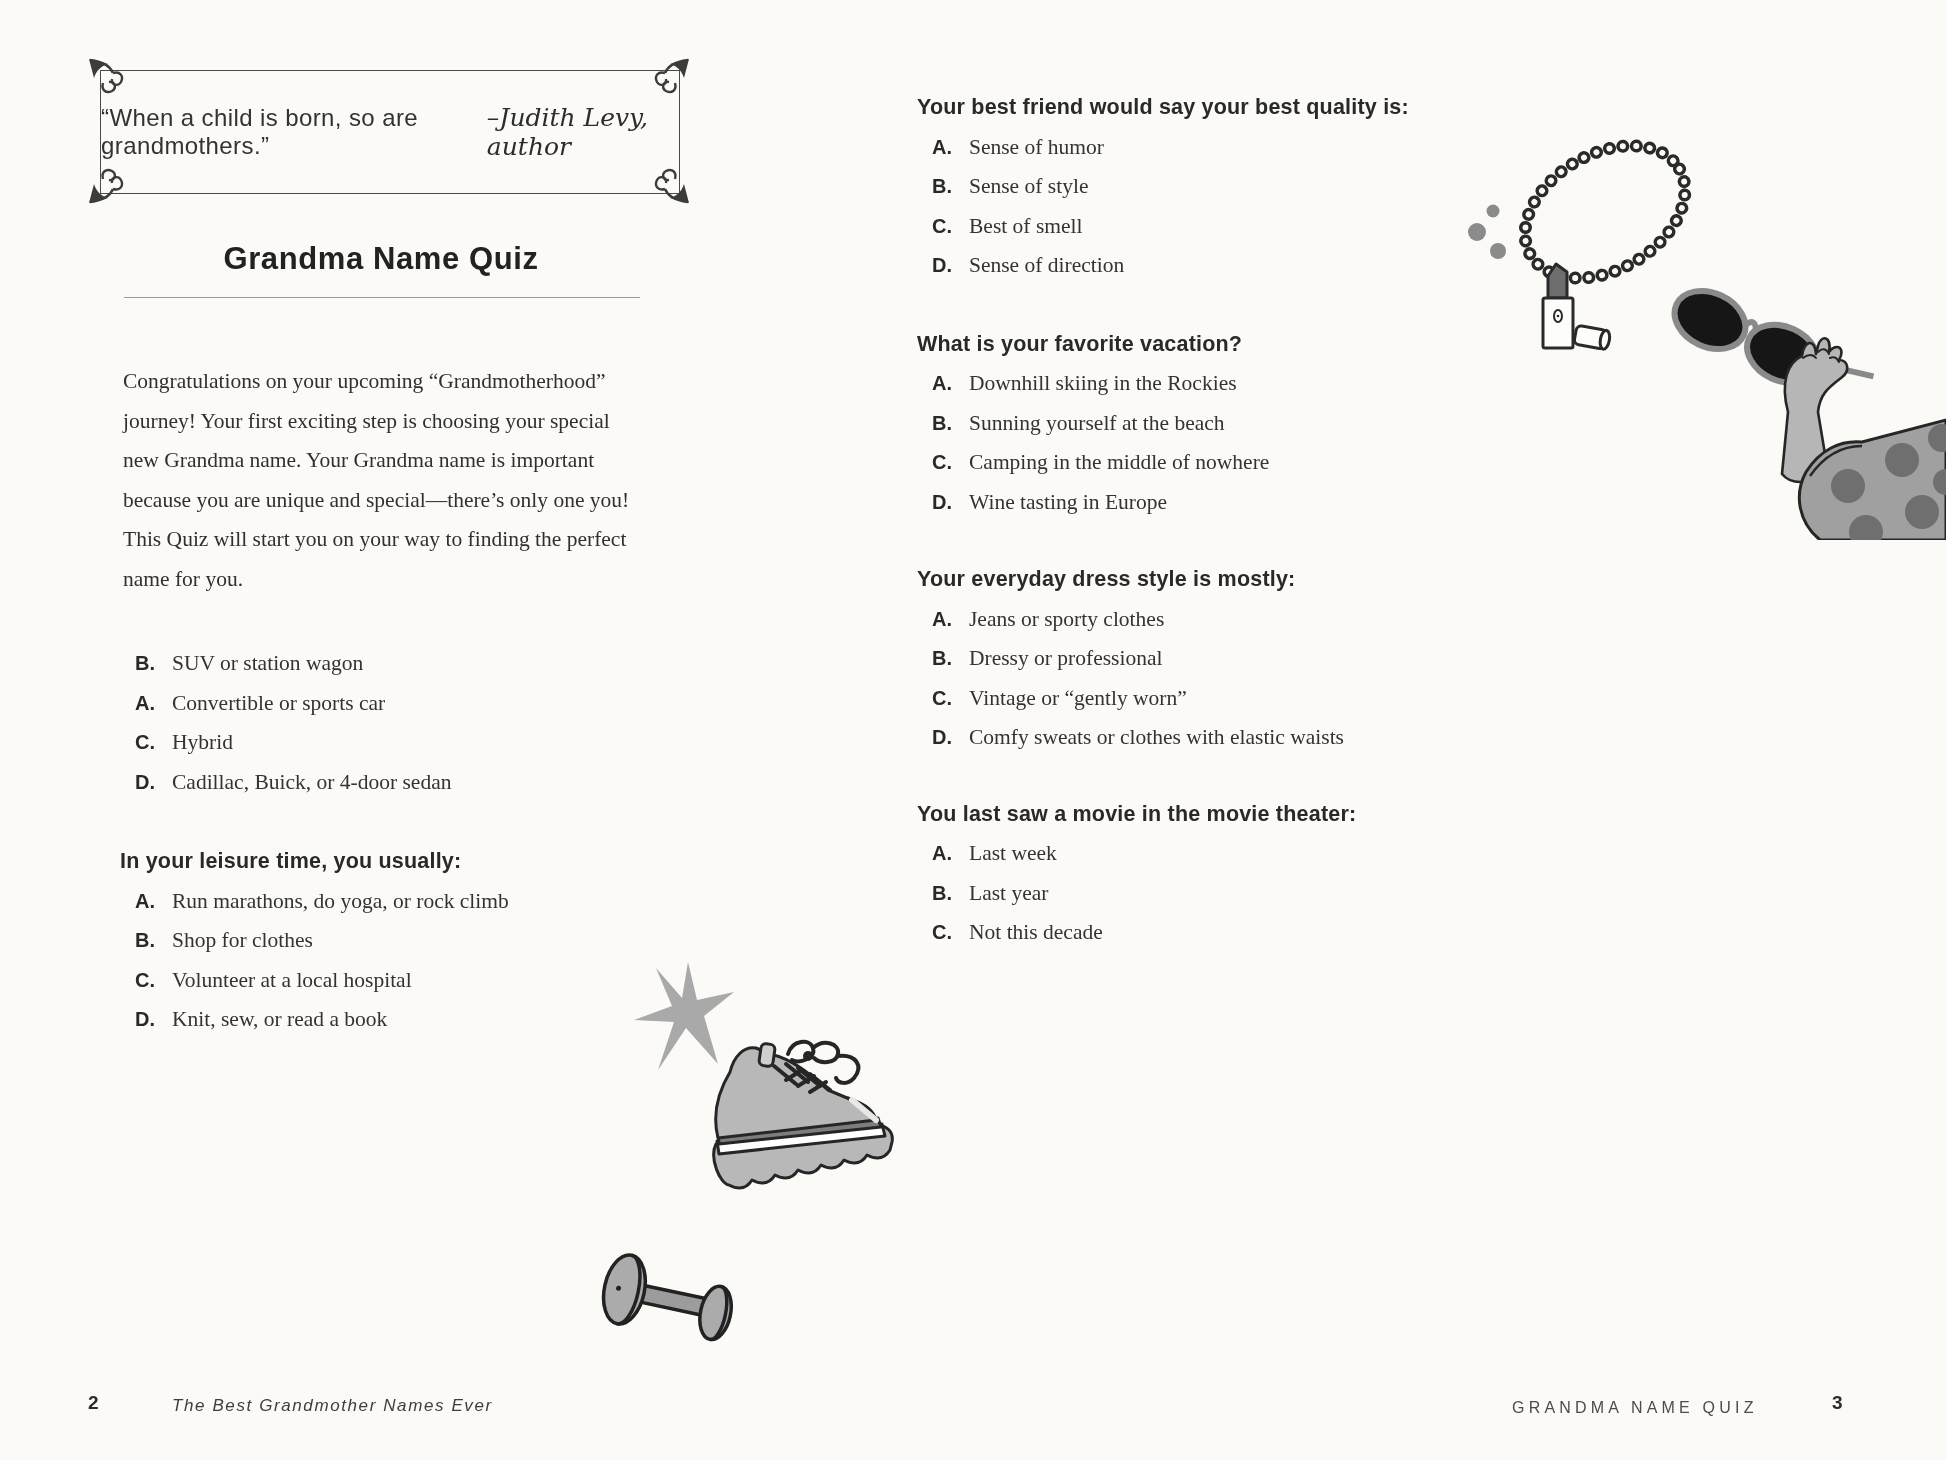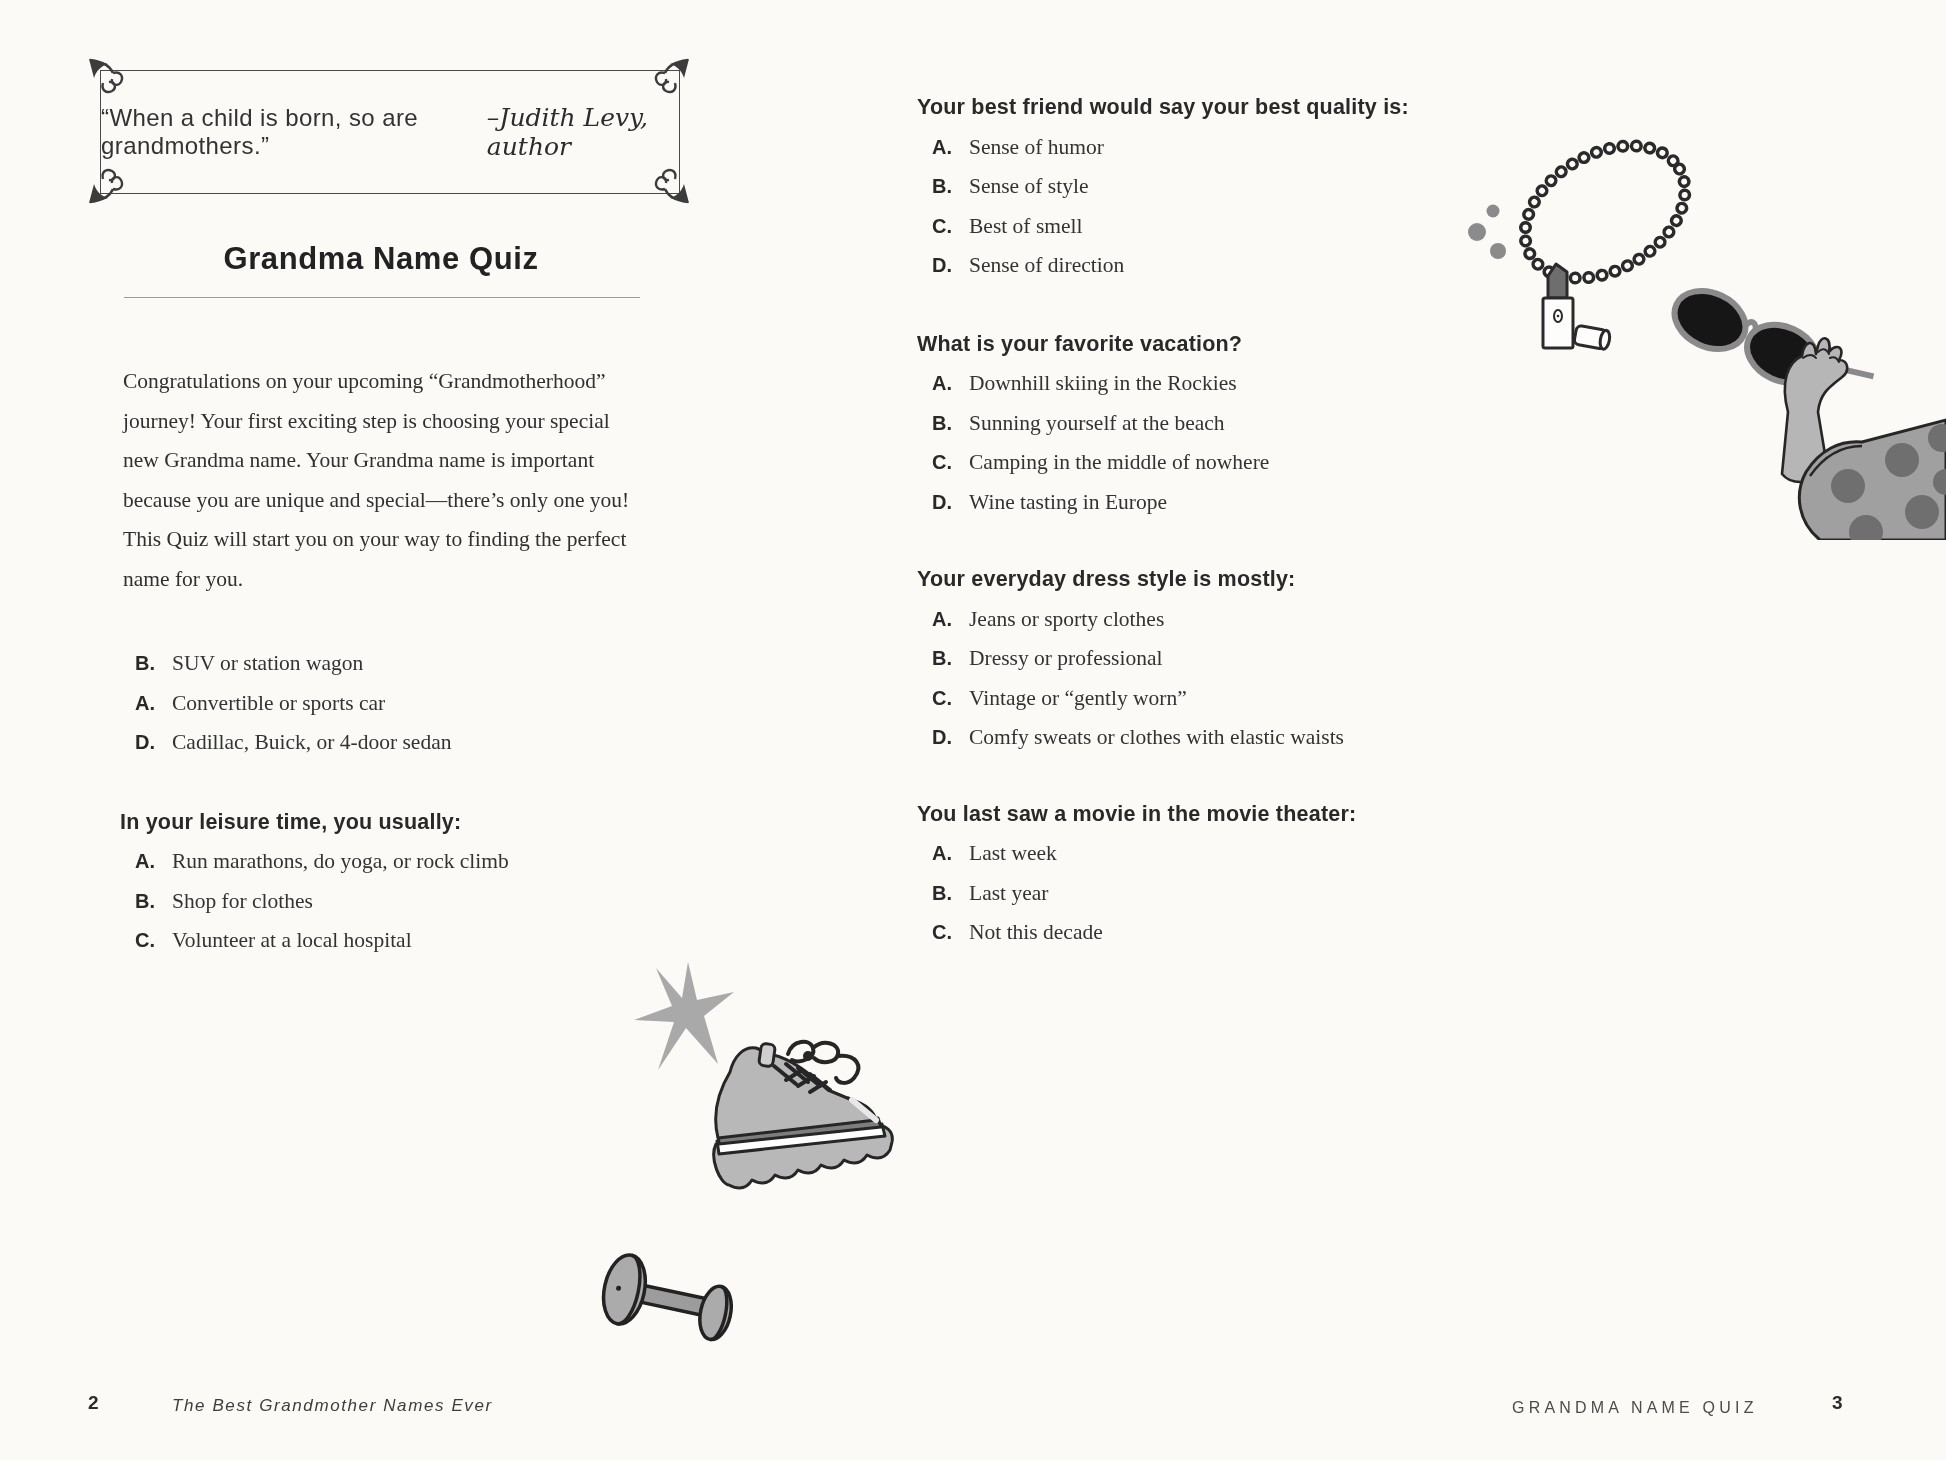--- a/index.html
+++ b/index.html
@@ -79,32 +79,38 @@
 <p class="abs intro" style="margin:0;">Congratulations on your upcoming “Grandmotherhood” journey! Your first exciting step is choosing your special new Grandma name. Your Grandma name is important because you are unique and special—there’s only one you! This Quiz will start you on your way to finding the perfect name for you.</p>
 
 <section class="col" style="left:120px;top:644px;">
   <div class="opt">
     <span class="letter">B.</span><span class="text">SUV or station wagon</span>
   </div>
   <div class="opt">
     <span class="letter">A.</span><span class="text">Convertible or sports car</span>
   </div>
   <div class="opt">
+    <span class="letter">C.</span><span class="text">Hybrid</span>
+  </div>
+  <div class="opt">
     <span class="letter">D.</span><span class="text">Cadillac, Buick, or 4-door sedan</span>
   </div>
 
   <h3 class="q gap-l2">In your leisure time, you usually:</h3>
   <div class="opt">
     <span class="letter">A.</span><span class="text">Run marathons, do yoga, or rock climb</span>
   </div>
   <div class="opt">
     <span class="letter">B.</span><span class="text">Shop for clothes</span>
   </div>
   <div class="opt">
     <span class="letter">C.</span><span class="text">Volunteer at a local hospital</span>
+  </div>
+  <div class="opt">
+    <span class="letter">D.</span><span class="text">Knit, sew, or read a book</span>
   </div>
 </section>
 
 <svg class="abs" style="left:634px;top:962px;" width="110" height="112" viewBox="0 0 110 112">
   <polygon fill="#a9a9a9" points="54,0 63,38 100,30 70,54 84,102 52,66 24,108 40,60 0,58 38,44 22,6 48,36"></polygon>
 </svg>
 
 <svg class="abs" style="left:700px;top:1038px;" width="196" height="158" viewBox="0 0 196 158">
   <g stroke="#262626" stroke-width="3" stroke-linejoin="round" stroke-linecap="round">
     <path d="M16,106 L176,88 C186,86 194,94 192,104 L190,112 q-8,13 -23,5 q-8,13 -23,5 q-8,13 -23,5 q-8,13 -23,5 q-8,13 -23,5 q-8,13 -23,5 q-8,13 -23,5 C20,146 9,120 16,106 Z" fill="#b8b8b8"></path>

